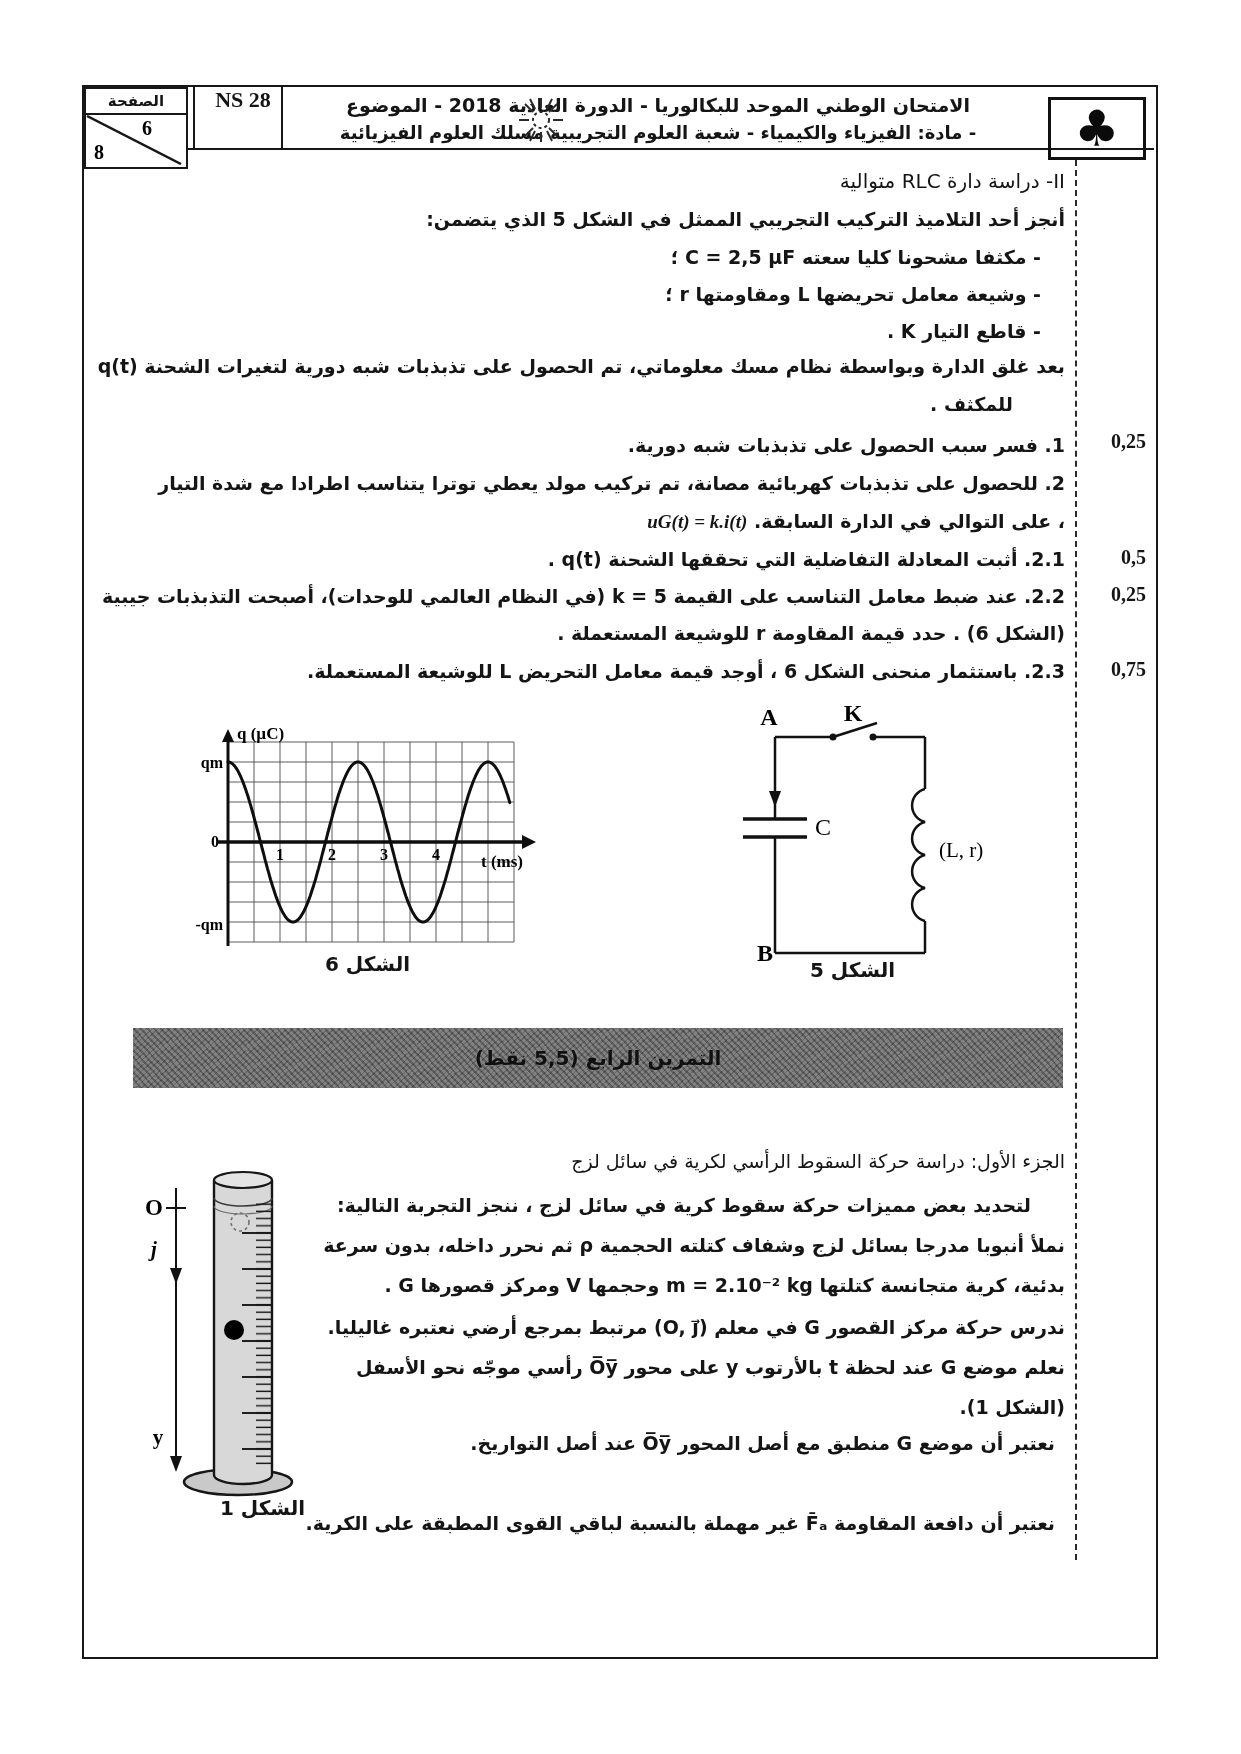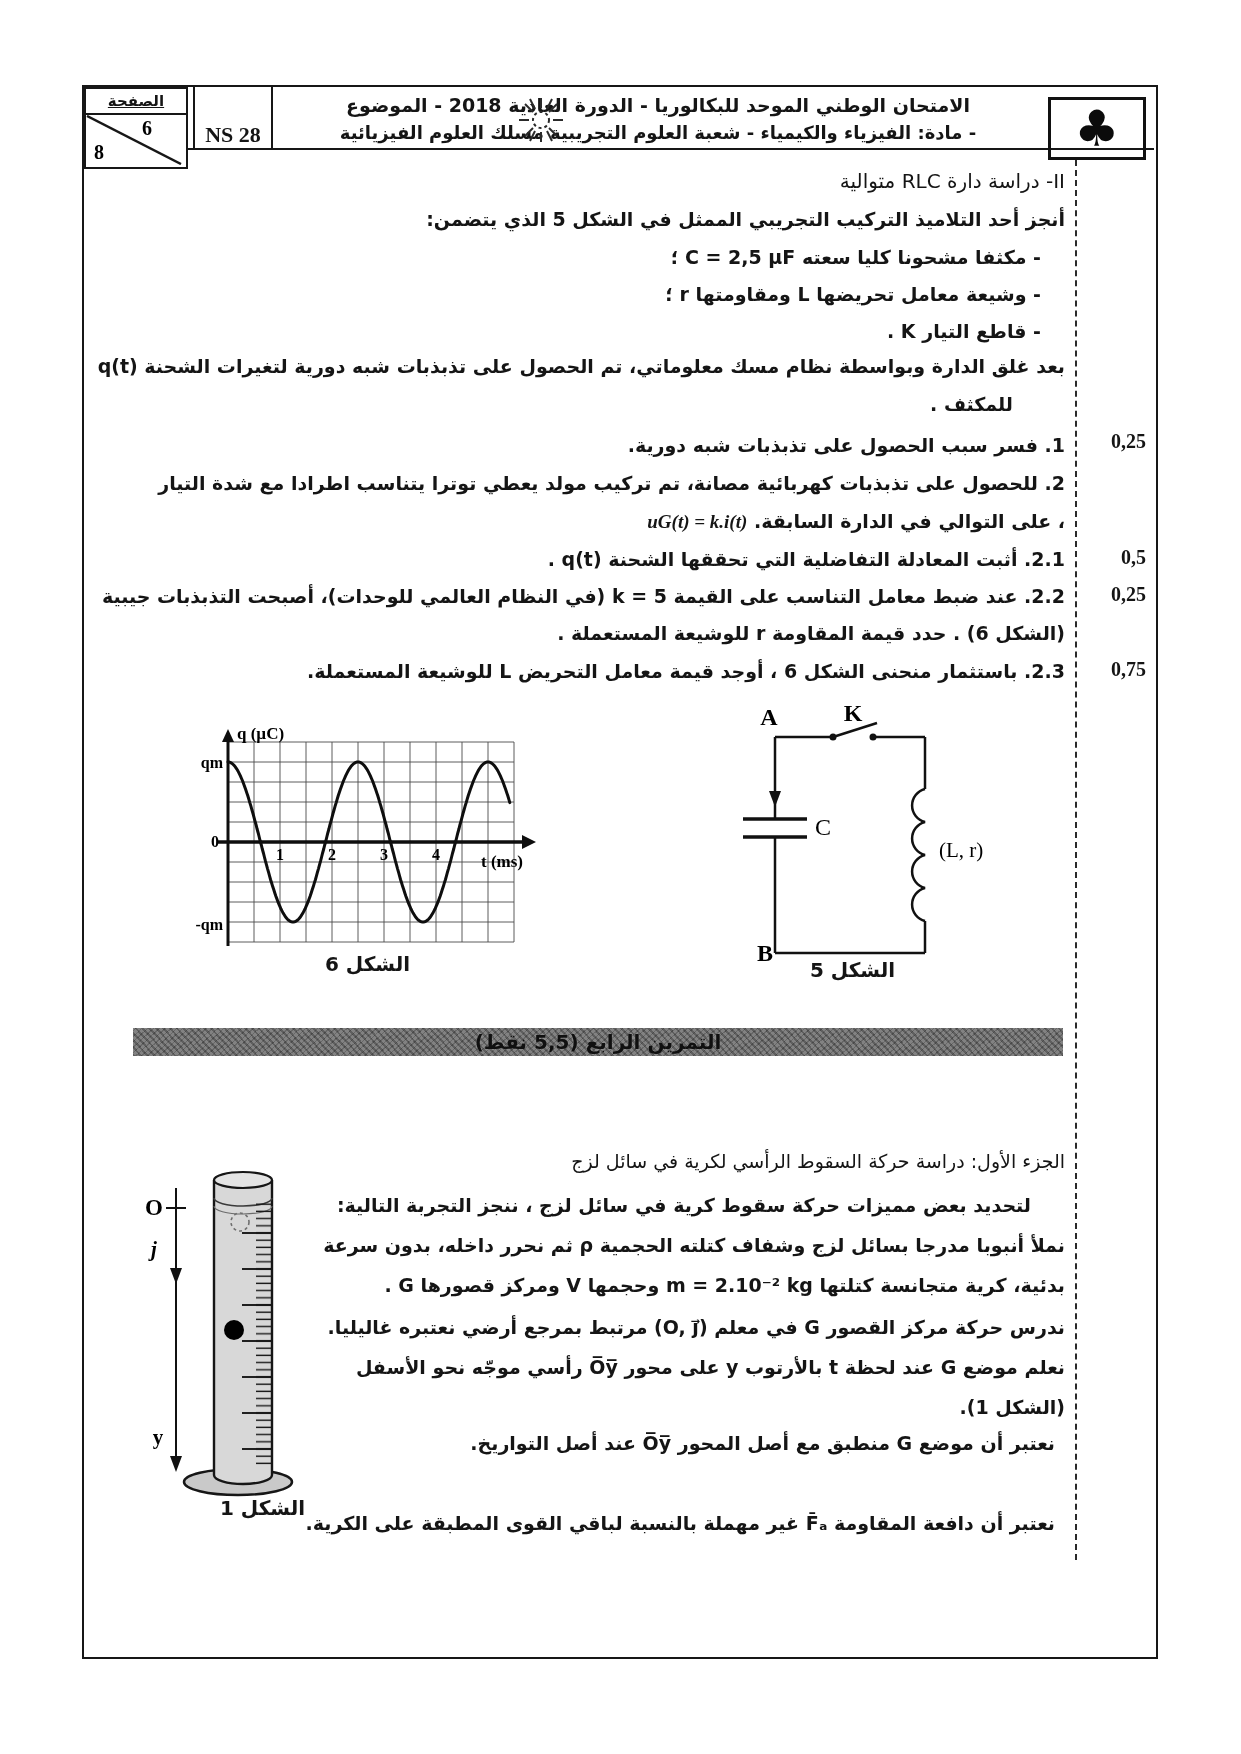--- a/index.html
+++ b/index.html
@@ -1,38 +1,38 @@
 <!DOCTYPE html>
 <html lang="ar"><head>
 <meta charset="utf-8">
 <style>
   html,body{margin:0;padding:0;background:#fff;}
   .page{position:relative;width:1241px;height:1754px;background:#ffffff;overflow:hidden;
         font-family:"DejaVu Sans",sans-serif;color:#151515;}
   .frame{position:absolute;left:82px;top:85px;width:1072px;height:1570px;border:2px solid #171717;}
   .hdr-bottom{position:absolute;left:84px;top:148px;width:1070px;border-top:2px solid #171717;}
   .pagebox{position:absolute;left:84px;top:87px;width:100px;height:78px;border:2px solid #171717;background:#fff;}
-  .pagebox .lbl{display:block;text-align:center;font-weight:700;font-size:15px;border-bottom:2px solid #171717;height:24px;line-height:24px;text-decoration:underline;}
+  .pagebox .lbl{display:block;text-align:center;font-weight:700;font-size:15px;border-bottom:2px solid #171717;height:24px;line-height:24px;}
   .nsbox{position:absolute;left:193px;top:87px;width:76px;height:61px;border-left:2px solid #171717;border-right:2px solid #171717;
-         display:flex;align-items:flex-end;justify-content:center;font-family:"Liberation Serif",serif;font-weight:700;font-size:22px;}
+         display:flex;align-items:flex-start;justify-content:center;font-family:"Liberation Serif",serif;font-weight:700;font-size:22px;padding-left:10px;}
   .titlebox{position:absolute;left:288px;top:91px;width:740px;height:58px;direction:rtl;text-align:center;}
   .titlebox .t1{font-size:19px;font-weight:800;line-height:28px;}
   .titlebox .t2{font-size:18px;font-weight:800;line-height:28px;}
   .logobox{position:absolute;left:1048px;top:97px;width:92px;height:57px;border:3px solid #111;
            display:flex;align-items:center;justify-content:center;}
   .logobox span{font-size:50px;line-height:50px;color:#0b0b0b;}
   .doodle{position:absolute;left:512px;top:92px;}
   .dashed-sep{position:absolute;left:1075px;top:160px;height:1400px;border-left:2px dashed #2a2a2a;}
   .score{position:absolute;left:1082px;width:64px;text-align:right;font-family:"Liberation Serif",serif;
          font-weight:700;font-size:20px;}
   .ar{position:absolute;direction:rtl;white-space:nowrap;font-size:19px;font-weight:600;line-height:26px;}
   .ar.b{font-weight:400;}
   .formula{font-family:"Liberation Serif",serif;font-style:italic;font-weight:700;direction:ltr;unicode-bidi:embed;}
   .caption{position:absolute;font-weight:800;font-size:20px;text-align:right;direction:rtl;}
-  .banner{position:absolute;left:133px;top:1028px;width:930px;height:28px;
+  .banner{position:absolute;left:133px;top:1028px;width:930px;height:60px;
           background:
             repeating-linear-gradient(47deg, rgba(0,0,0,.22) 0 2px, rgba(255,255,255,.06) 2px 5px),
             repeating-linear-gradient(-43deg, rgba(0,0,0,.18) 0 1px, rgba(255,255,255,.05) 1px 4px),
             #737373;
           display:flex;align-items:center;justify-content:center;}
   .banner span{direction:rtl;font-weight:800;font-size:20px;color:#101010;text-shadow:0 0 2px rgba(255,255,255,.25);}
   svg text{font-family:"Liberation Serif",serif;}
 </style>
 </head>
 <body>

